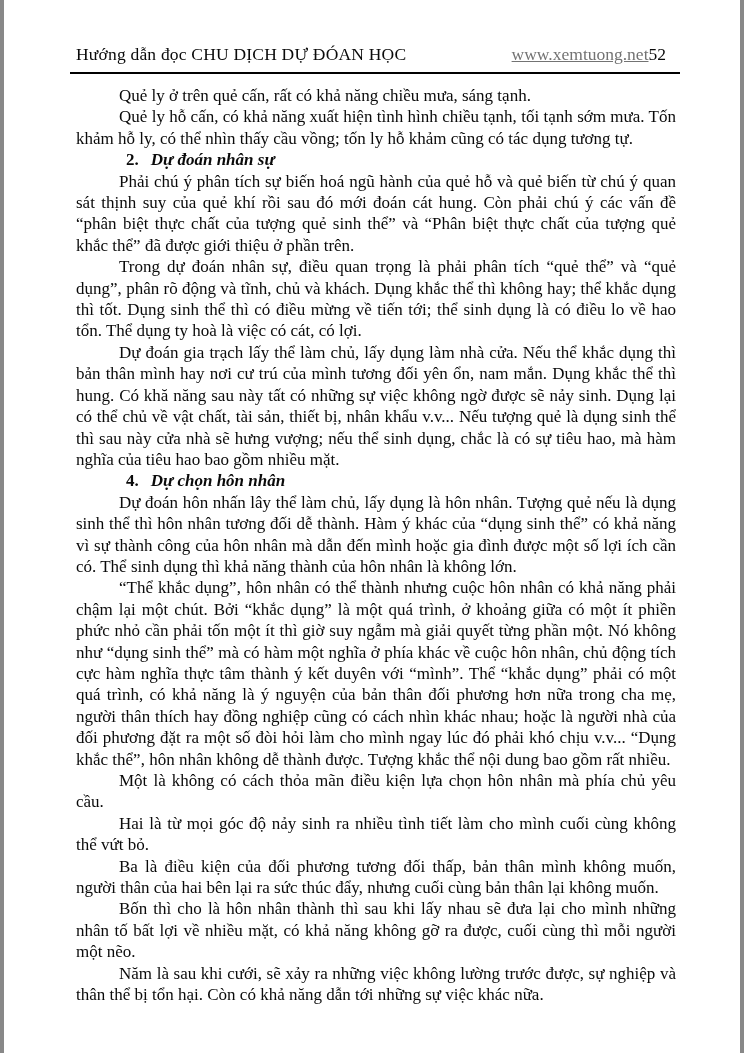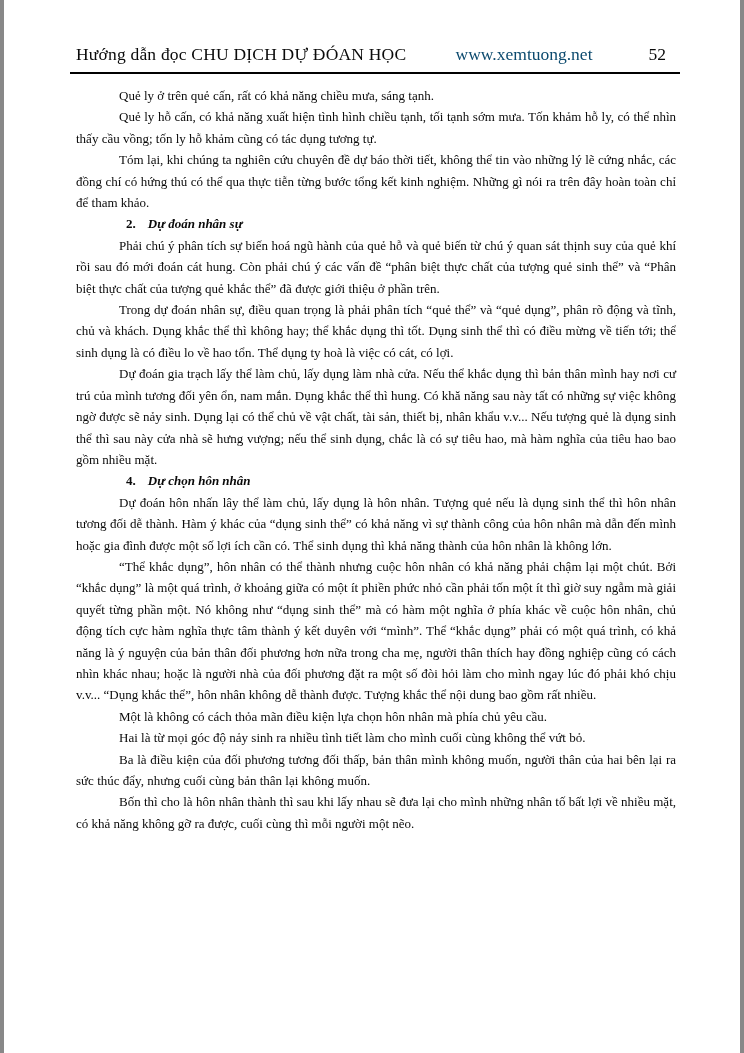--- a/index.html
+++ b/index.html
@@ -18,34 +18,34 @@
   }
   .header {
     display: flex;
     align-items: baseline;
     margin: 0 62px 0 72px;
     font-size: 17.5px;
     white-space: nowrap;
   }
   .header-title { flex: 1 1 auto; letter-spacing: 0.2px; }
   .header-link {
-    color: #0c4a6e;
-    margin-right: 56px;
+    color: #737373;
+    text-decoration: underline;
     cursor: pointer;
   }
   .header-page { padding-right: 12px; }
   .header-rule {
     border: 0;
     border-top: 2px solid #000000;
     margin: 7px 60px 0 66px;
   }
   .content {
     margin: 11px 72px 0 72px;
     width: 600px;
-    font-size: 13px;
+    font-size: 17px;
     line-height: 21.4px;
   }
   .content p { margin: 0; }
   .para {
     text-align: justify;
     text-indent: 43px;
   }
   .heading {
     font-weight: bold;
     text-indent: 50px;
@@ -58,26 +58,26 @@
 <div class="page">
   <div class="header">
     <span class="header-title">Hướng dẫn đọc CHU DỊCH DỰ ĐÓAN HỌC</span>
     <a class="header-link">www.xemtuong.net</a>
     <span class="header-page">52</span>
   </div>
   <hr class="header-rule">
   <div class="content">
       <p class="para">Quẻ ly ở trên quẻ cấn, rất có khả năng chiều mưa, sáng tạnh.</p>
       <p class="para">Quẻ ly hỗ cấn, có khả năng xuất hiện tình hình chiều tạnh, tối tạnh sớm mưa. Tốn khảm hỗ ly, có thể nhìn thấy cầu vồng; tốn ly hỗ khảm cũng có tác dụng tương tự.</p>
-      <p class="para">Tóm lại, khi chúng ta nghiên cứu chuyên đề dự báo thời tiết, không thể tin vào những lý lẽ cứng nhắc, các đồng chí có hứng thú có thể qua thực tiễn từng bước tổng kết kinh nghiệm. Những gì nói ra trên đây hoàn toàn chỉ để tham khảo.</p>
       <p class="heading"><span class="h-num">2.</span><span class="h-title">Dự đoán nhân sự</span></p>
       <p class="para">Phải chú ý phân tích sự biến hoá ngũ hành của quẻ hỗ và quẻ biến từ chú ý quan sát thịnh suy của quẻ khí rồi sau đó mới đoán cát hung. Còn phải chú ý các vấn đề “phân biệt thực chất của tượng quẻ sinh thể” và “Phân biệt thực chất của tượng quẻ khắc thể” đã được giới thiệu ở phần trên.</p>
       <p class="para">Trong dự đoán nhân sự, điều quan trọng là phải phân tích “quẻ thể” và “quẻ dụng”, phân rõ động và tĩnh, chủ và khách. Dụng khắc thể thì không hay; thể khắc dụng thì tốt. Dụng sinh thể thì có điều mừng về tiến tới; thể sinh dụng là có điều lo về hao tổn. Thể dụng ty hoà là việc có cát, có lợi.</p>
       <p class="para">Dự đoán gia trạch lấy thể làm chủ, lấy dụng làm nhà cửa. Nếu thể khắc dụng thì bản thân mình hay nơi cư trú của mình tương đối yên ổn, nam mắn. Dụng khắc thể thì hung. Có khă năng sau này tất có những sự việc không ngờ được sẽ nảy sinh. Dụng lại có thể chủ về vật chất, tài sản, thiết bị, nhân khẩu v.v... Nếu tượng quẻ là dụng sinh thể thì sau này cửa nhà sẽ hưng vượng; nếu thể sinh dụng, chắc là có sự tiêu hao, mà hàm nghĩa của tiêu hao bao gồm nhiều mặt.</p>
       <p class="heading"><span class="h-num">4.</span><span class="h-title">Dự chọn hôn nhân</span></p>
       <p class="para">Dự đoán hôn nhấn lây thể làm chủ, lấy dụng là hôn nhân. Tượng quẻ nếu là dụng sinh thể thì hôn nhân tương đối dễ thành. Hàm ý khác của “dụng sinh thể” có khả năng vì sự thành công của hôn nhân mà dẫn đến mình hoặc gia đình được một số lợi ích cần có. Thể sinh dụng thì khả năng thành của hôn nhân là không lớn.</p>
       <p class="para">“Thể khắc dụng”, hôn nhân có thể thành nhưng cuộc hôn nhân có khả năng phải chậm lại một chút. Bởi “khắc dụng” là một quá trình, ở khoảng giữa có một ít phiền phức nhỏ cần phải tốn một ít thì giờ suy ngẫm mà giải quyết từng phần một. Nó không như “dụng sinh thể” mà có hàm một nghĩa ở phía khác về cuộc hôn nhân, chủ động tích cực hàm nghĩa thực tâm thành ý kết duyên với “mình”. Thể “khắc dụng” phải có một quá trình, có khả năng là ý nguyện của bản thân đối phương hơn nữa trong cha mẹ, người thân thích hay đồng nghiệp cũng có cách nhìn khác nhau; hoặc là người nhà của đối phương đặt ra một số đòi hỏi làm cho mình ngay lúc đó phải khó chịu v.v... “Dụng khắc thể”, hôn nhân không dễ thành được. Tượng khắc thể nội dung bao gồm rất nhiều.</p>
       <p class="para">Một là không có cách thỏa mãn điều kiện lựa chọn hôn nhân mà phía chủ yêu cầu.</p>
       <p class="para">Hai là từ mọi góc độ nảy sinh ra nhiều tình tiết làm cho mình cuối cùng không thể vứt bỏ.</p>
       <p class="para">Ba là điều kiện của đối phương tương đối thấp, bản thân mình không muốn, người thân của hai bên lại ra sức thúc đẩy, nhưng cuối cùng bản thân lại không muốn.</p>
       <p class="para">Bốn thì cho là hôn nhân thành thì sau khi lấy nhau sẽ đưa lại cho mình những nhân tố bất lợi về nhiều mặt, có khả năng không gỡ ra được, cuối cùng thì mỗi người một nẽo.</p>
+      <p class="para">Năm là sau khi cưới, sẽ xảy ra những việc không lường trước được, sự nghiệp và thân thể bị tổn hại. Còn có khả năng dẫn tới những sự việc khác nữa.</p>
     </div>
 </div>
 
 </body></html>

